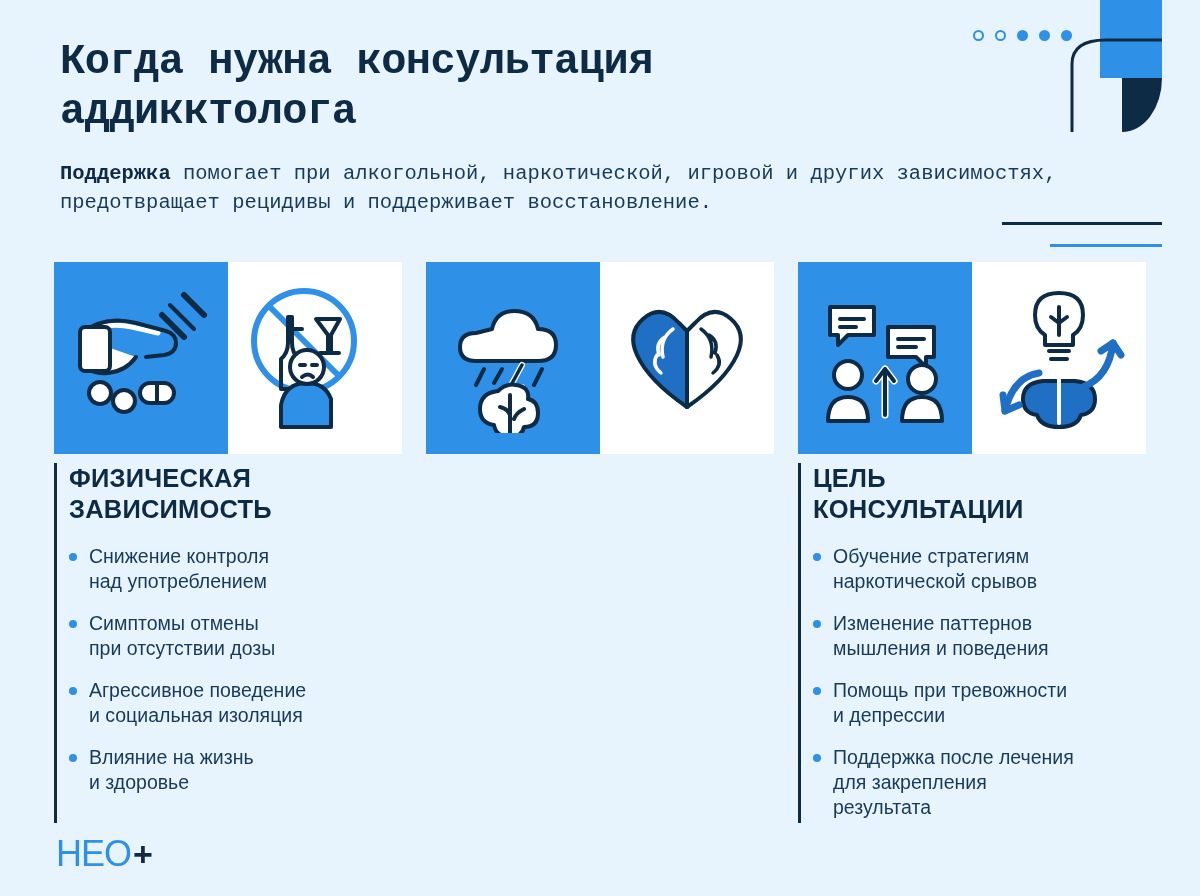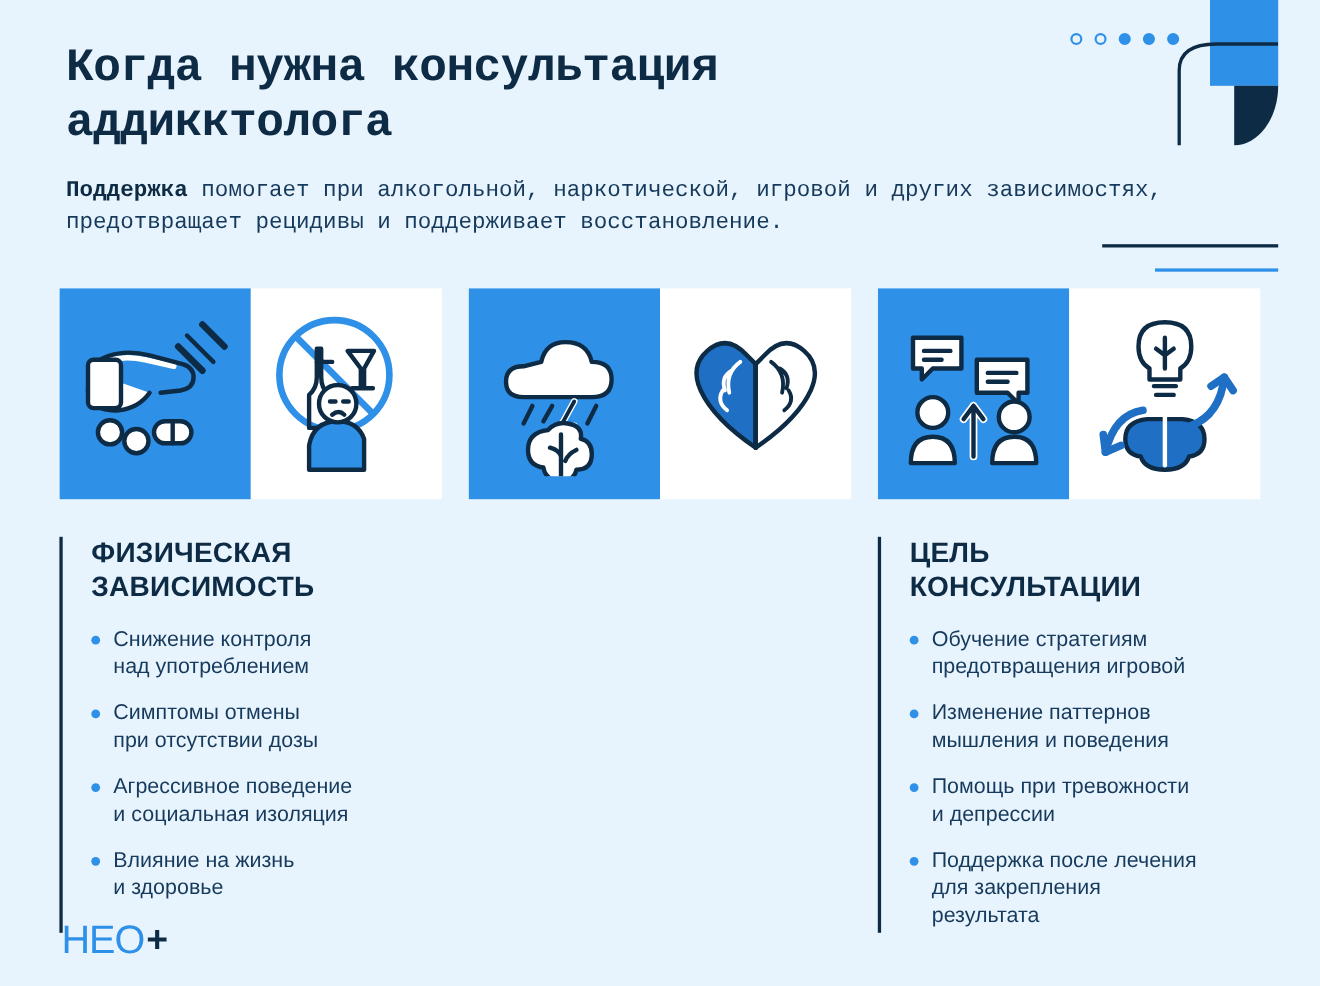--- a/index.html
+++ b/index.html
@@ -129,22 +129,22 @@
     height: 192px;
     display: flex;
     align-items: center;
     justify-content: center;
     box-sizing: border-box;
   }
   .cell.blue { background: #2f90e8; }
   .cell.white { background: #ffffff; }
 
   .col-body {
-    margin-top: 34px;
-    padding-left: 26px;
+    margin-top: 9px;
+    padding-left: 12px;
     border-left: 3px solid #0d2b45;
     min-height: 360px;
     box-sizing: border-box;
   }
   .col-heading {
     font-size: 25.5px;
     font-weight: bold;
     line-height: 1.2;
     color: #0d2b45;
     text-transform: uppercase;
@@ -350,21 +350,21 @@
             <path d="M132 60 l-12 8 M132 60 l8 12" stroke="#1f6fc4" stroke-width="7"></path>
           </g>
         </svg>
       </div>
     </div>
     <div class="col-body">
       <div class="col-heading">ЦЕЛЬ
 КОНСУЛЬТАЦИИ</div>
       <ul class="bullets">
         <li>Обучение стратегиям
-предотвращения игровой</li>
+наркотической срывов</li>
         <li>Изменение паттернов
 мышления и поведения</li>
         <li>Помощь при тревожности
 и депрессии</li>
         <li>Поддержка после лечения
 для закрепления
 результата</li>
       </ul>
     </div>
   </div>

